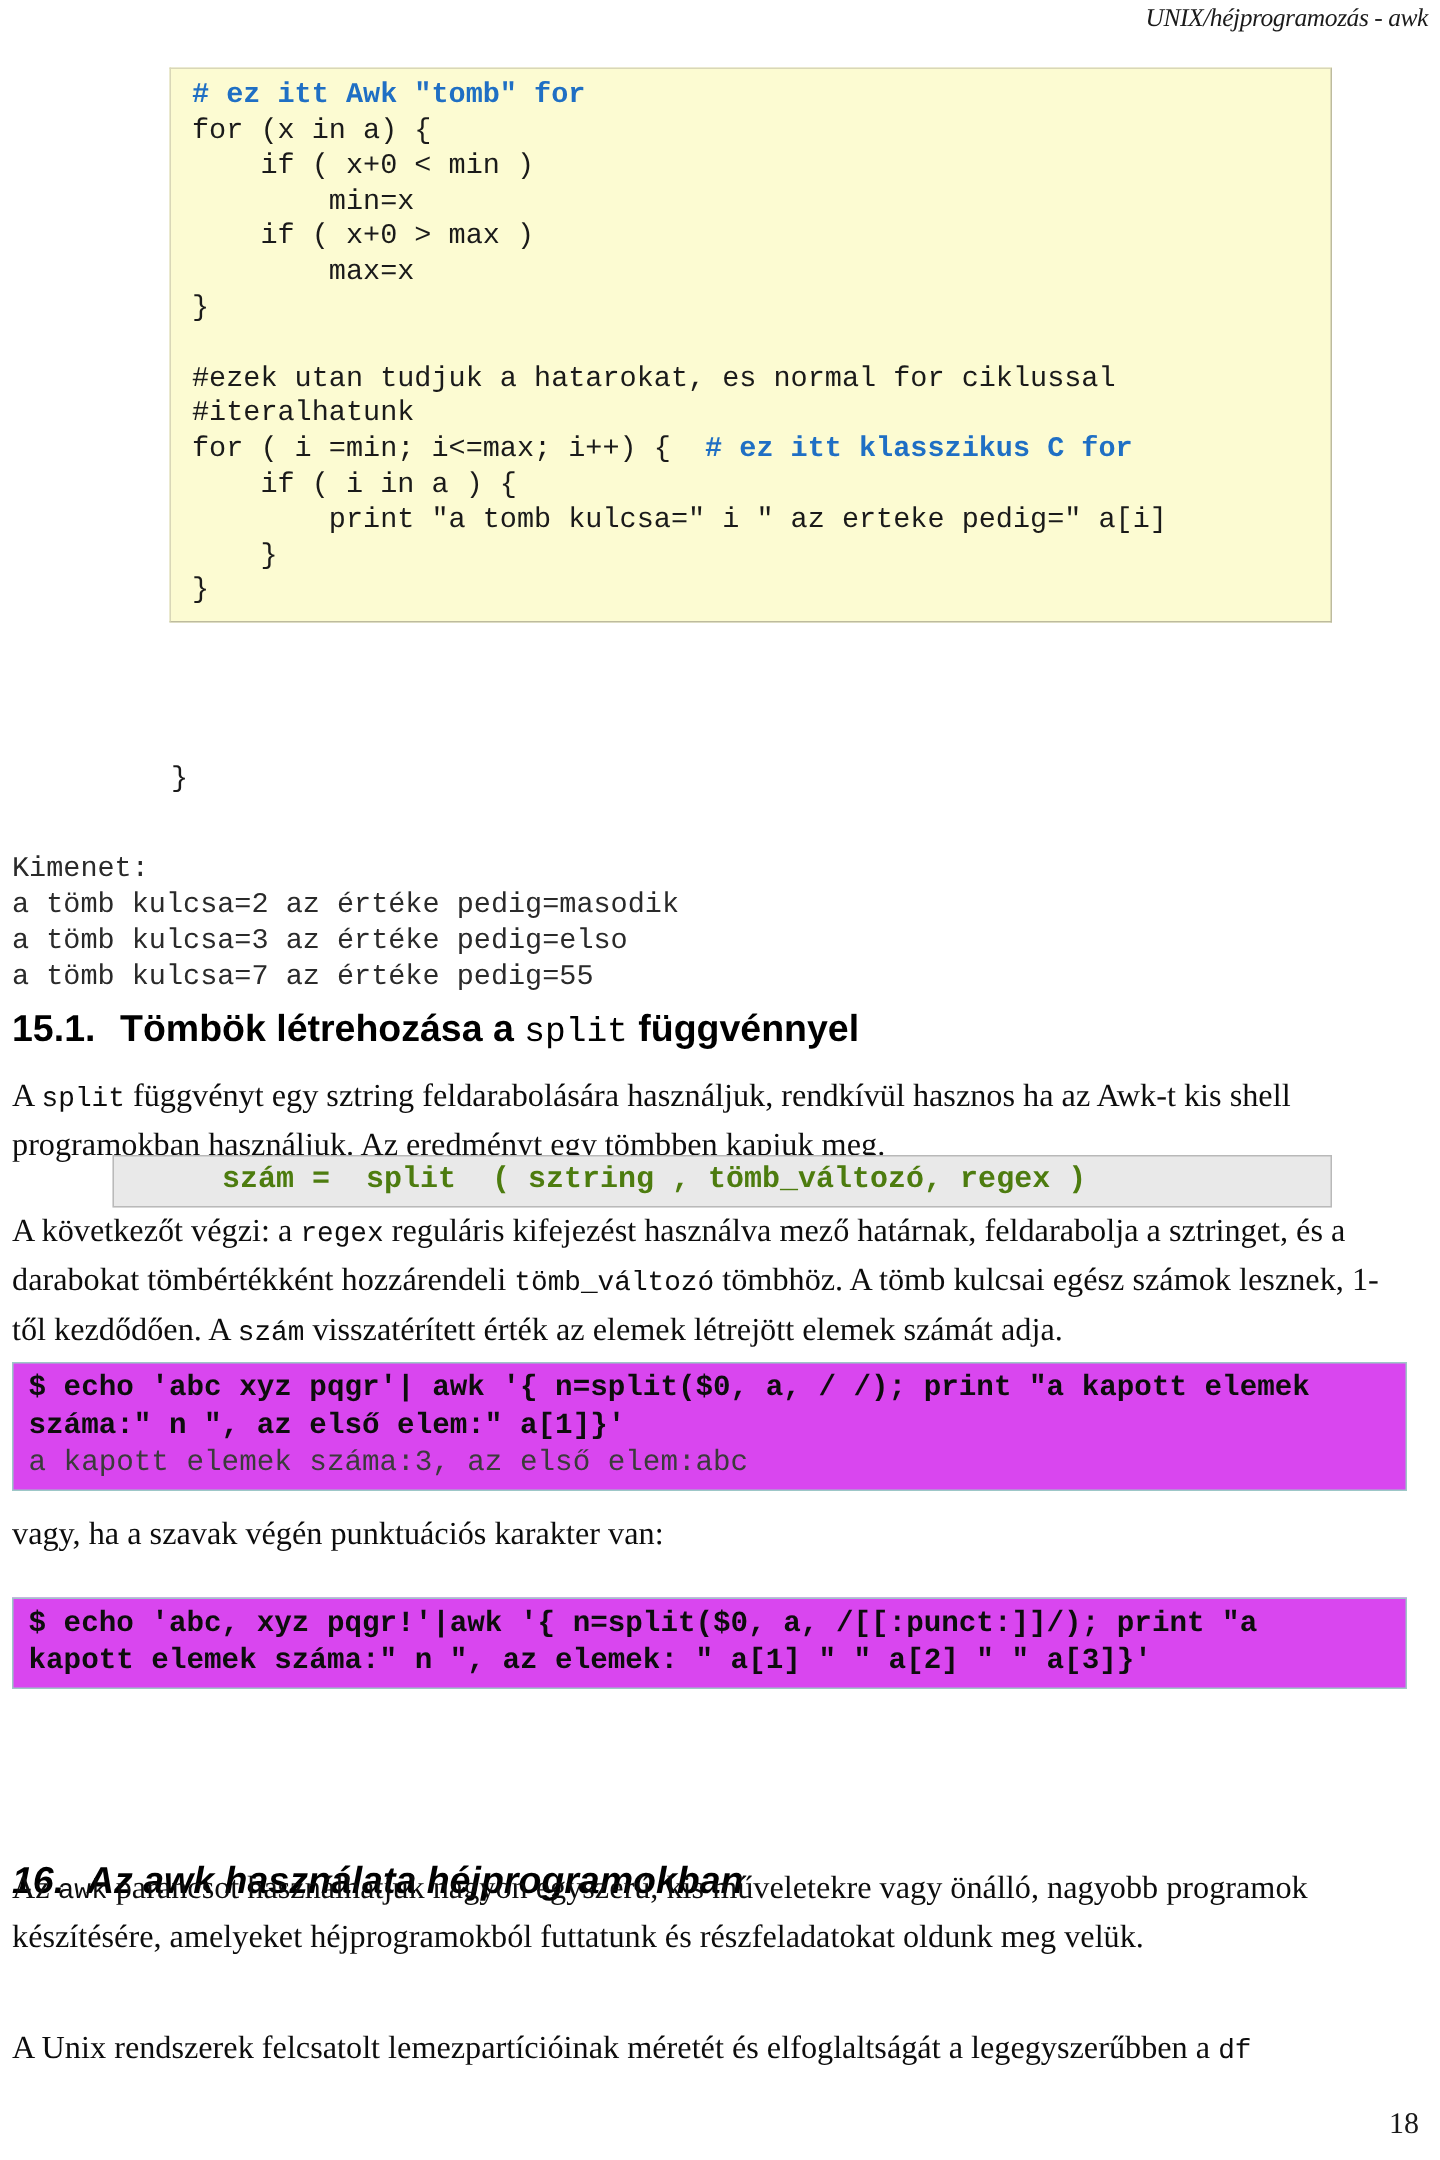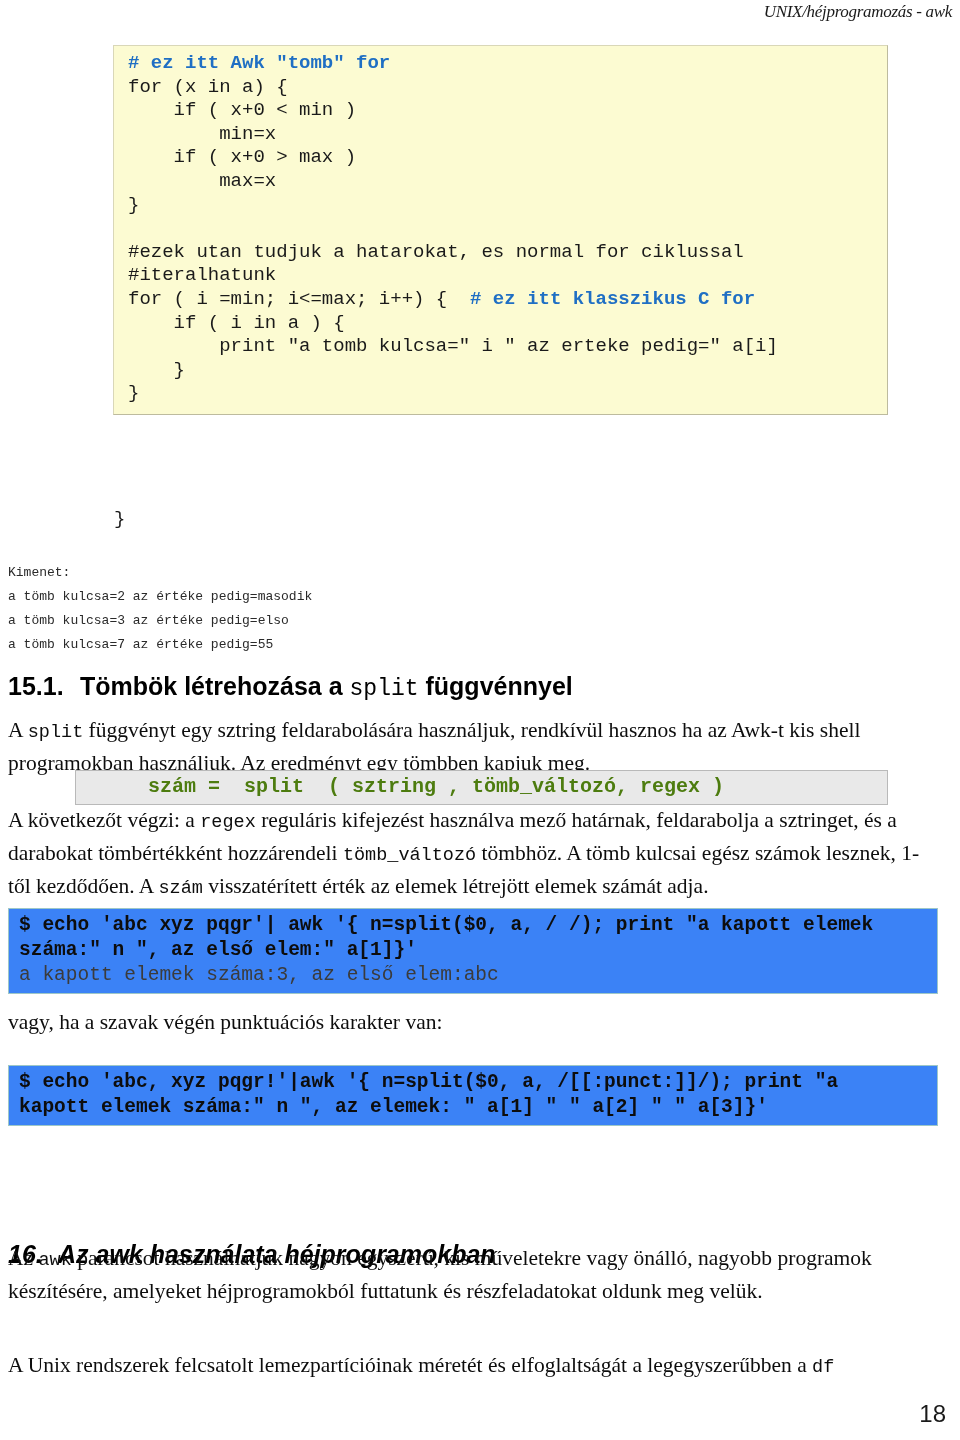--- a/index.html
+++ b/index.html
@@ -65,21 +65,21 @@
     line-height: 23.6px;
     color: #1a1a1a;
   }
 
   
   .output-plain {
     position: absolute;
     left: 8px;
     top: 548px;
     font-family: "Liberation Mono", "DejaVu Sans Mono", monospace;
-    font-size: 13px;
+    font-size: 19px;
     line-height: 24px;
     color: #2a2a2a;
     white-space: pre;
   }
 
   
   .h2 {
     position: absolute;
     font-family: "Liberation Sans", sans-serif;
     font-weight: bold;
@@ -136,43 +136,43 @@
     font-weight: bold;
     line-height: 26px;
     color: #4d7c0f;
     white-space: pre;
     padding-left: 72px;
   }
 
   
   .shell {
     position: absolute;
-    background: #3b82f6;
+    background: #d946ef;
     border: 1px solid #9dc7c7;
     box-sizing: border-box;
     padding: 4px 0 5px 0;
   }
   .shell pre {
     margin: 0;
     font-family: "Liberation Mono", "DejaVu Sans Mono", monospace;
     font-size: 19.5px;
     line-height: 25px;
     white-space: pre;
     padding-left: 10px;
   }
   .shell pre.cmd { font-weight: bold; color: #0d0d0d; }
   .shell pre.out { font-weight: normal; color: #3b3b3b; }
 
   
   .page-number {
     position: absolute;
     right: 14px;
     bottom: 12px;
-    font-family: Liberation Sans, sans-serif;
-    font-size: 24px;
+    font-family: Liberation Serif, serif;
+    font-size: 20px;
     color: #1a1a1a;
   }
 </style>
 </head>
 <body>
 
 <div class="page-header">UNIX/héjprogramozás - awk</div>
 
 <div class="code-yellow">
   <pre><span class="hl"># ez itt Awk "tomb" for</span><span>

